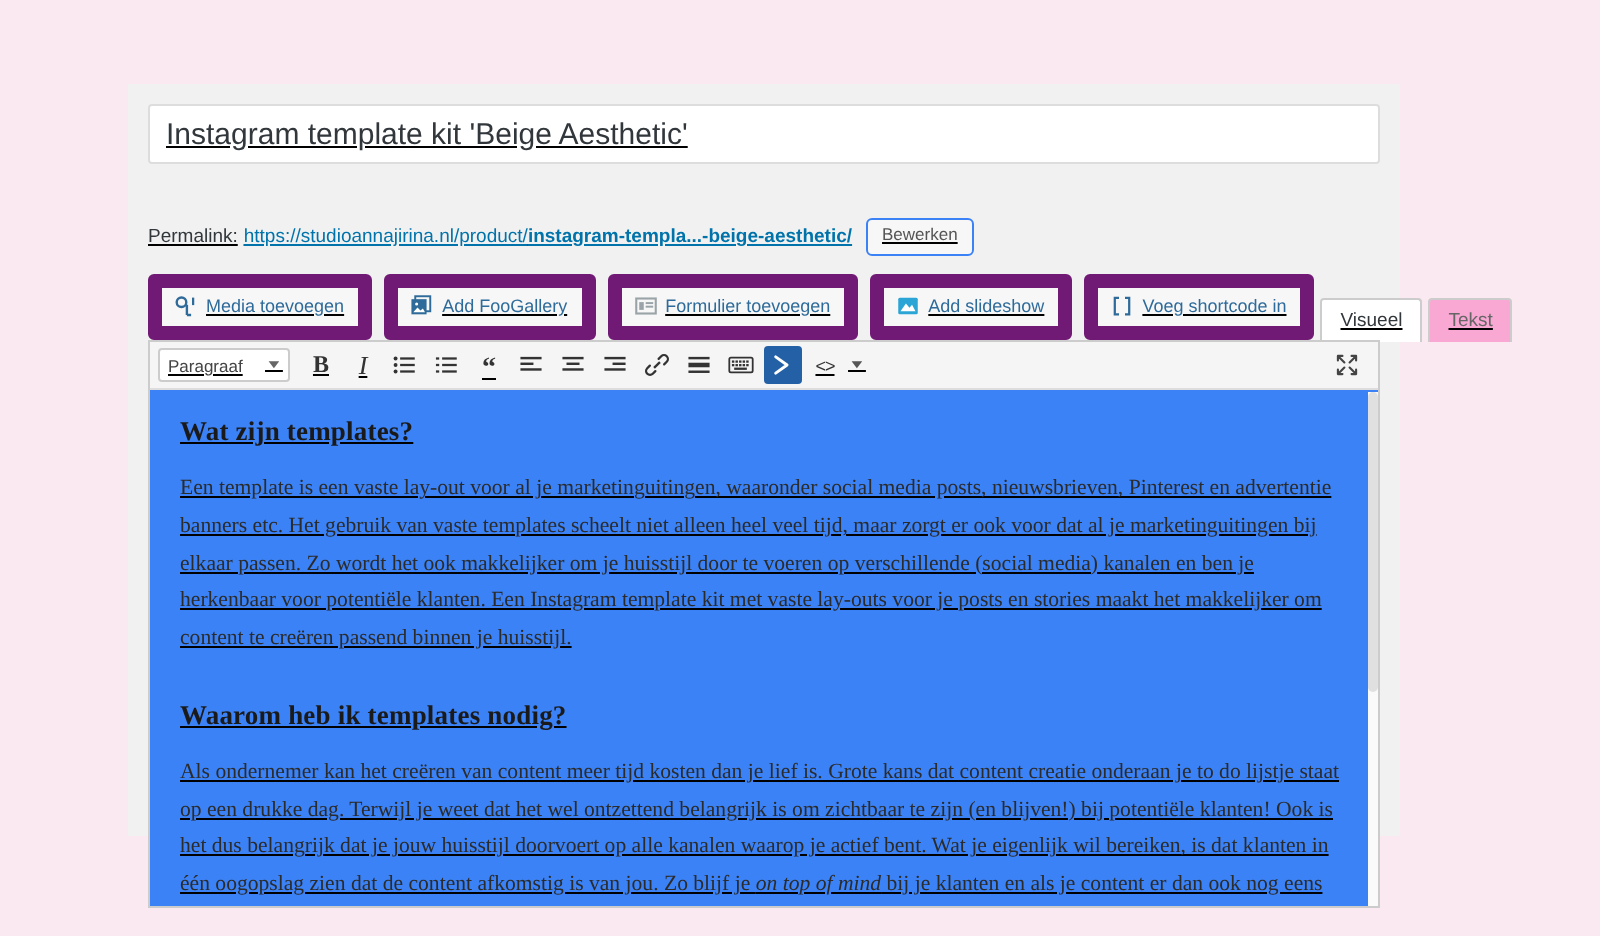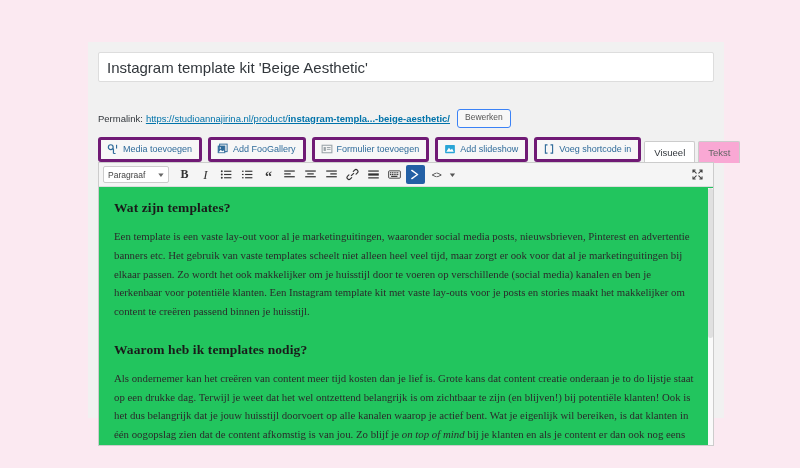--- a/index.html
+++ b/index.html
@@ -15,26 +15,27 @@
   }
   #page {
     position: relative;
     width: 800px;
     height: 468px;
   }
 
   
   .editor-panel {
     position: absolute;
-    left: 88px;
+    left: 64px;
     top: 42px;
     width: 636px;
     height: 376px;
     background: #f1f1f1;
     box-sizing: border-box;
+    text-decoration: underline;
   }
 
   
   .title-wrap {
     padding: 10px 10px 0 10px;
   }
   .title-input {
     display: block;
     box-sizing: border-box;
     width: 100%;
@@ -98,21 +99,21 @@
   }
   .media-btn {
     display: inline-flex;
     align-items: center;
     gap: 4px;
     padding: 3px 7px 4px 6px;
     font-family: "Liberation Sans", sans-serif;
     font-size: 9px;
     color: #2f6b9a;
     background: #f7f7f7;
-    border: 3px solid #701a75;
+    border: 7px solid #701a75;
     border-radius: 3px;
     cursor: pointer;
     line-height: 1.4;
     white-space: nowrap;
   }
   .media-btn .mi {
     display: inline-block;
     width: 12px;
     height: 12px;
     flex: 0 0 12px;
@@ -143,21 +144,21 @@
   .mode-tab.active {
     background: #fff;
     color: #32373c;
     border-color: #ccc;
   }
 
   
   .editor-box {
     margin: 0 10px;
     border: 1px solid #ccc;
-    background: #22c55e;
+    background: #3b82f6;
     height: 284px;
     box-sizing: border-box;
     display: flex;
     flex-direction: column;
     position: relative;
   }
   .tinymce-toolbar {
     display: flex;
     align-items: center;
     height: 24px;

